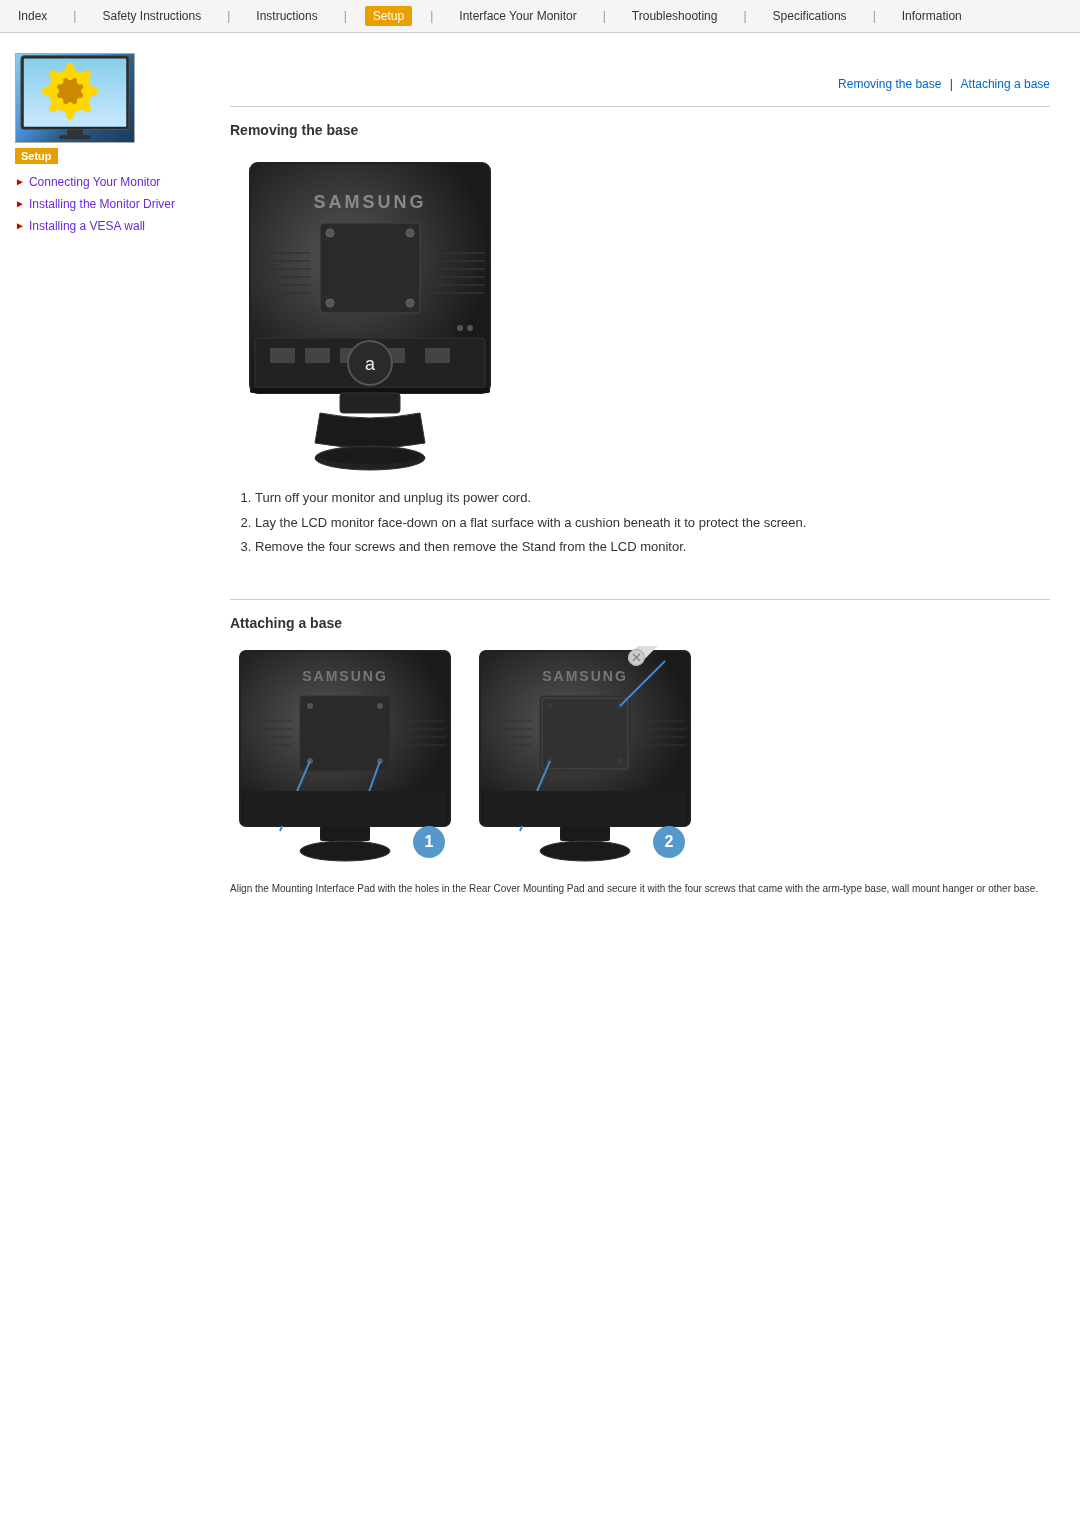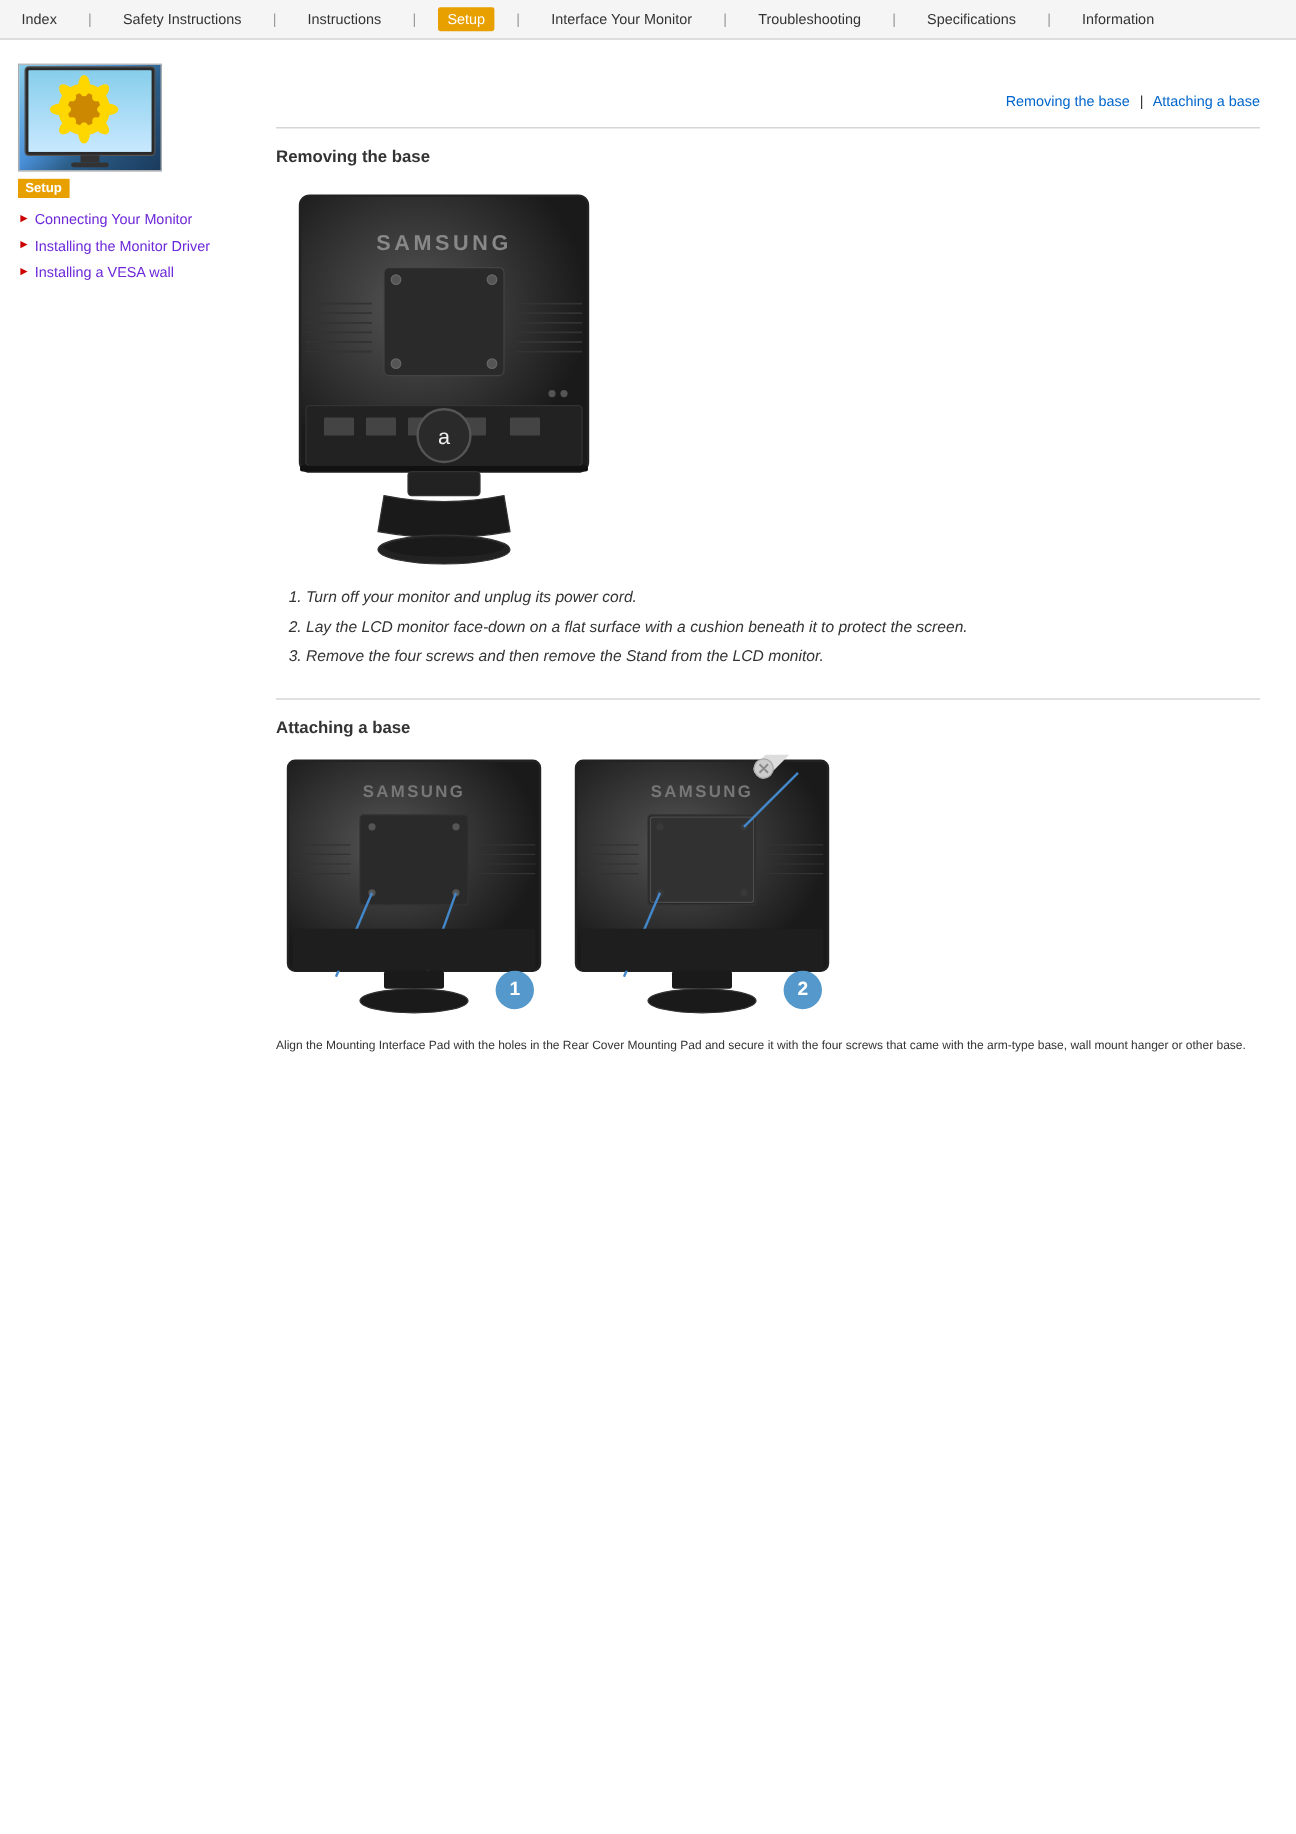--- a/index.html
+++ b/index.html
@@ -136,23 +136,22 @@
 
     
     .monitor-image-container {
       margin: 15px 0;
       display: flex;
       justify-content: flex-start;
     }
 
     
     .instructions-list {
-      margin: 15px 0 25px 0;
+      margin: 15px 0 42px 0;
       padding-left: 25px;
-      font-style: italic;
     }
     .instructions-list li {
       margin-bottom: 5px;
       font-size: 13px;
       line-height: 1.5;
     }
 
     
     .attaching-section {
       margin-top: 10px;

